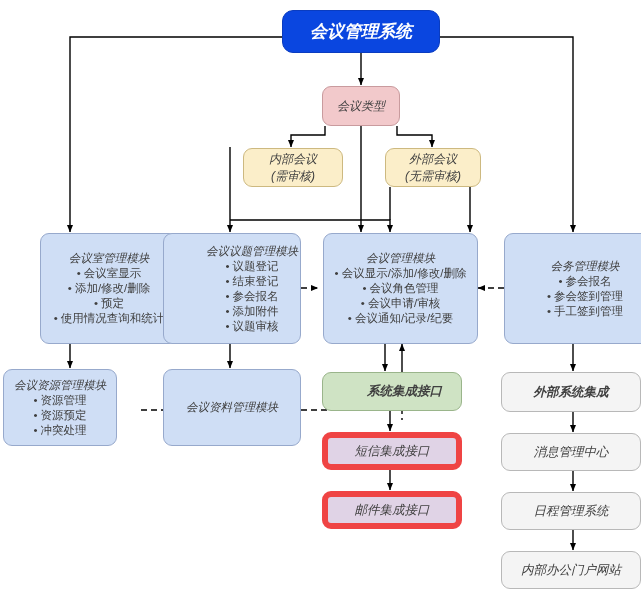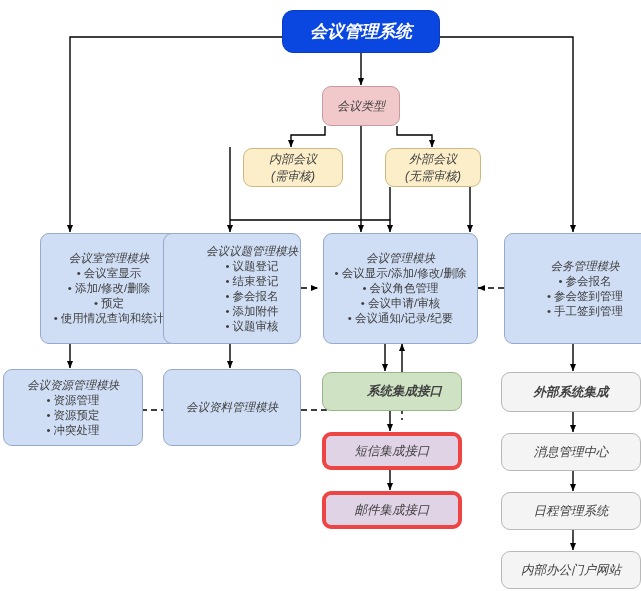--- a/index.html
+++ b/index.html
@@ -76,21 +76,21 @@
   }
   .n-green {
     background: #cfe3c4;
     border: 1px solid #9ab58b;
     font-weight: bold;
     font-size: 12.5px;
     padding-left: 29px;
   }
   .n-purple {
     background: #e0d3e6;
-    border: 4px solid #ef4444;
+    border: 6px solid #ef4444;
     font-size: 12.5px;
   }
   .n-gray {
     background: #f4f4f4;
     border: 1px solid #b8b8b8;
     font-size: 12.5px;
   }
   .n-gray.bold {
     font-weight: bold;
     align-items: center;
@@ -202,21 +202,21 @@
     <span class="bullet">• 会议通知/记录/纪要</span>
   </div>
 
   <div class="node n-module" style="left:504px; top:233px; width:162px; height:111px;">
     <span class="title">会务管理模块</span>
     <span class="bullet">• 参会报名</span>
     <span class="bullet">• 参会签到管理</span>
     <span class="bullet">• 手工签到管理</span>
   </div>
 
-  <div class="node n-module" style="left:3px; top:369px; width:140px; height:77px;">
+  <div class="node n-module" style="left:3px; top:369px; width:114px; height:77px;">
     <span class="title">会议资源管理模块</span>
     <span class="bullet">• 资源管理</span>
     <span class="bullet">• 资源预定</span>
     <span class="bullet">• 冲突处理</span>
   </div>
 
   <div class="node n-module" style="left:163px; top:369px; width:138px; height:77px;">
     <span class="title">会议资料管理模块</span>
   </div>
 

